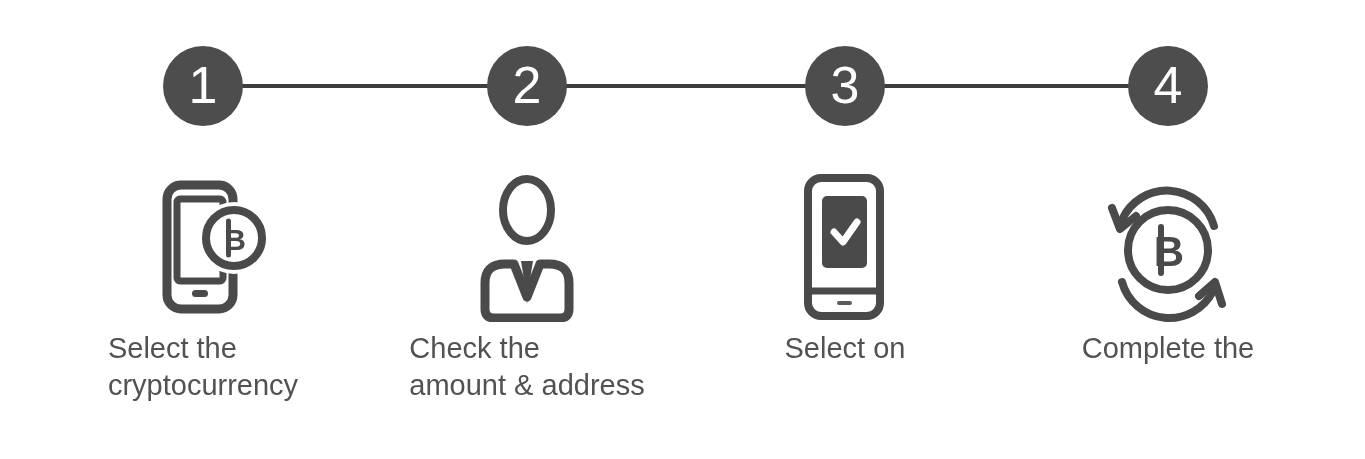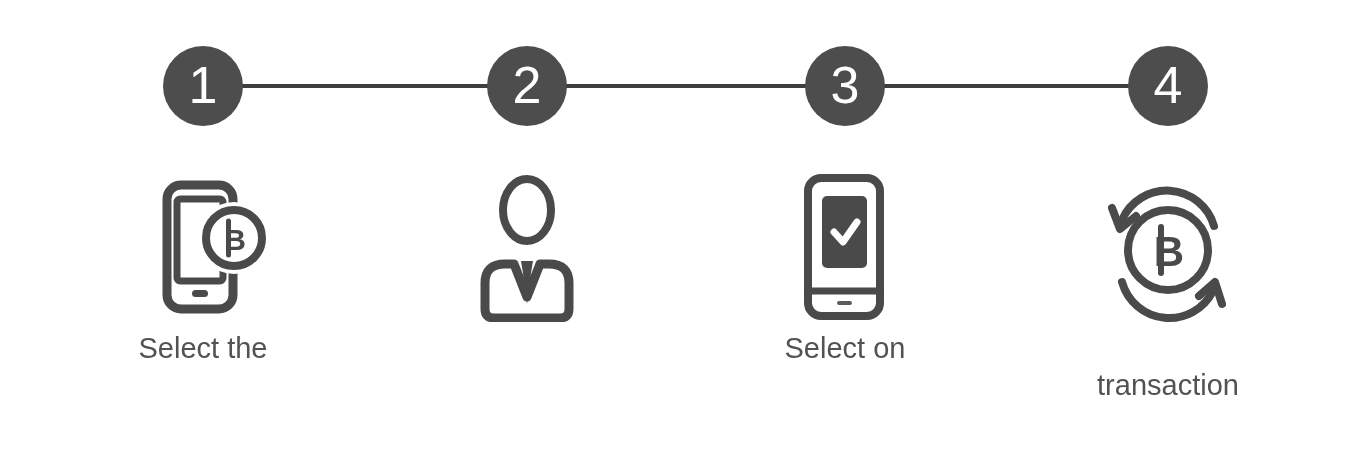--- a/index.html
+++ b/index.html
@@ -45,34 +45,39 @@
         <rect class="st" x="16" y="19" width="46" height="82" rx="3" stroke-width="7"></rect>
         <rect class="fill" x="31" y="110" width="16" height="7" rx="3.5"></rect>
         <circle class="halo" cx="73" cy="58" r="36"></circle>
         <circle class="st" cx="73" cy="58" r="28" stroke-width="8"></circle>
         <line class="st" x1="67.5" y1="41" x2="67.5" y2="75" stroke-width="5"></line>
         <text x="74" y="59" font-size="30">B</text>
       </svg>
     </div>
     <div class="label">
       <span>Select the</span><br>
+      <span>cryptocurrency</span>
     </div>
   </div>
 
   <div class="step step-2">
     <div class="badge">
       <span>2</span>
     </div>
     <div class="icon-box">
       <svg width="118" height="150" viewBox="0 0 118 150">
         <ellipse class="st" cx="59" cy="38" rx="24" ry="31" stroke-width="8"></ellipse>
         <path class="st" stroke-width="9" d="M26,146 L92,146 Q101,146 101,137 L101,111 Q101,92 81,92 L72,92 L59,125 L46,92 L37,92 Q17,92 17,111 L17,137 Q17,146 26,146 Z"></path>
         <path class="fill" d="M53,89 h12 l-2,12 h-8 Z"></path>
         <path class="fill" d="M55,101 h8 l-4,31 Z"></path>
       </svg>
+    </div>
+    <div class="label">
+      <span>Check the</span><br>
+      <span>amount &amp; address</span>
     </div>
   </div>
 
   <div class="step step-3">
     <div class="badge">
       <span>3</span>
     </div>
     <div class="icon-box">
       <svg width="100" height="150" viewBox="0 0 100 150">
         <rect class="st" x="13" y="6" width="72" height="138" rx="13" stroke-width="8"></rect>
@@ -96,18 +101,17 @@
         <circle class="st" cx="70" cy="78" r="40" stroke-width="8"></circle>
         <line class="st" x1="63" y1="55" x2="63" y2="101" stroke-width="6"></line>
         <text x="71" y="79" font-size="42">B</text>
         <path class="st" d="M116,54 A49,49 0 0 0 24,48" stroke-width="8"></path>
         <path class="st" d="M38,44 L22,57 L14,36" stroke-width="8"></path>
         <path class="st" d="M24,110 A49,49 0 0 0 115,119" stroke-width="8"></path>
         <path class="st" d="M101,124 L117,110 L124,132" stroke-width="8"></path>
       </svg>
     </div>
     <div class="label">
-      <br>
-      <span>transaction</span>
+      <span>Complete the</span><br>
     </div>
   </div>
 
 </div>
 
 </body></html>

